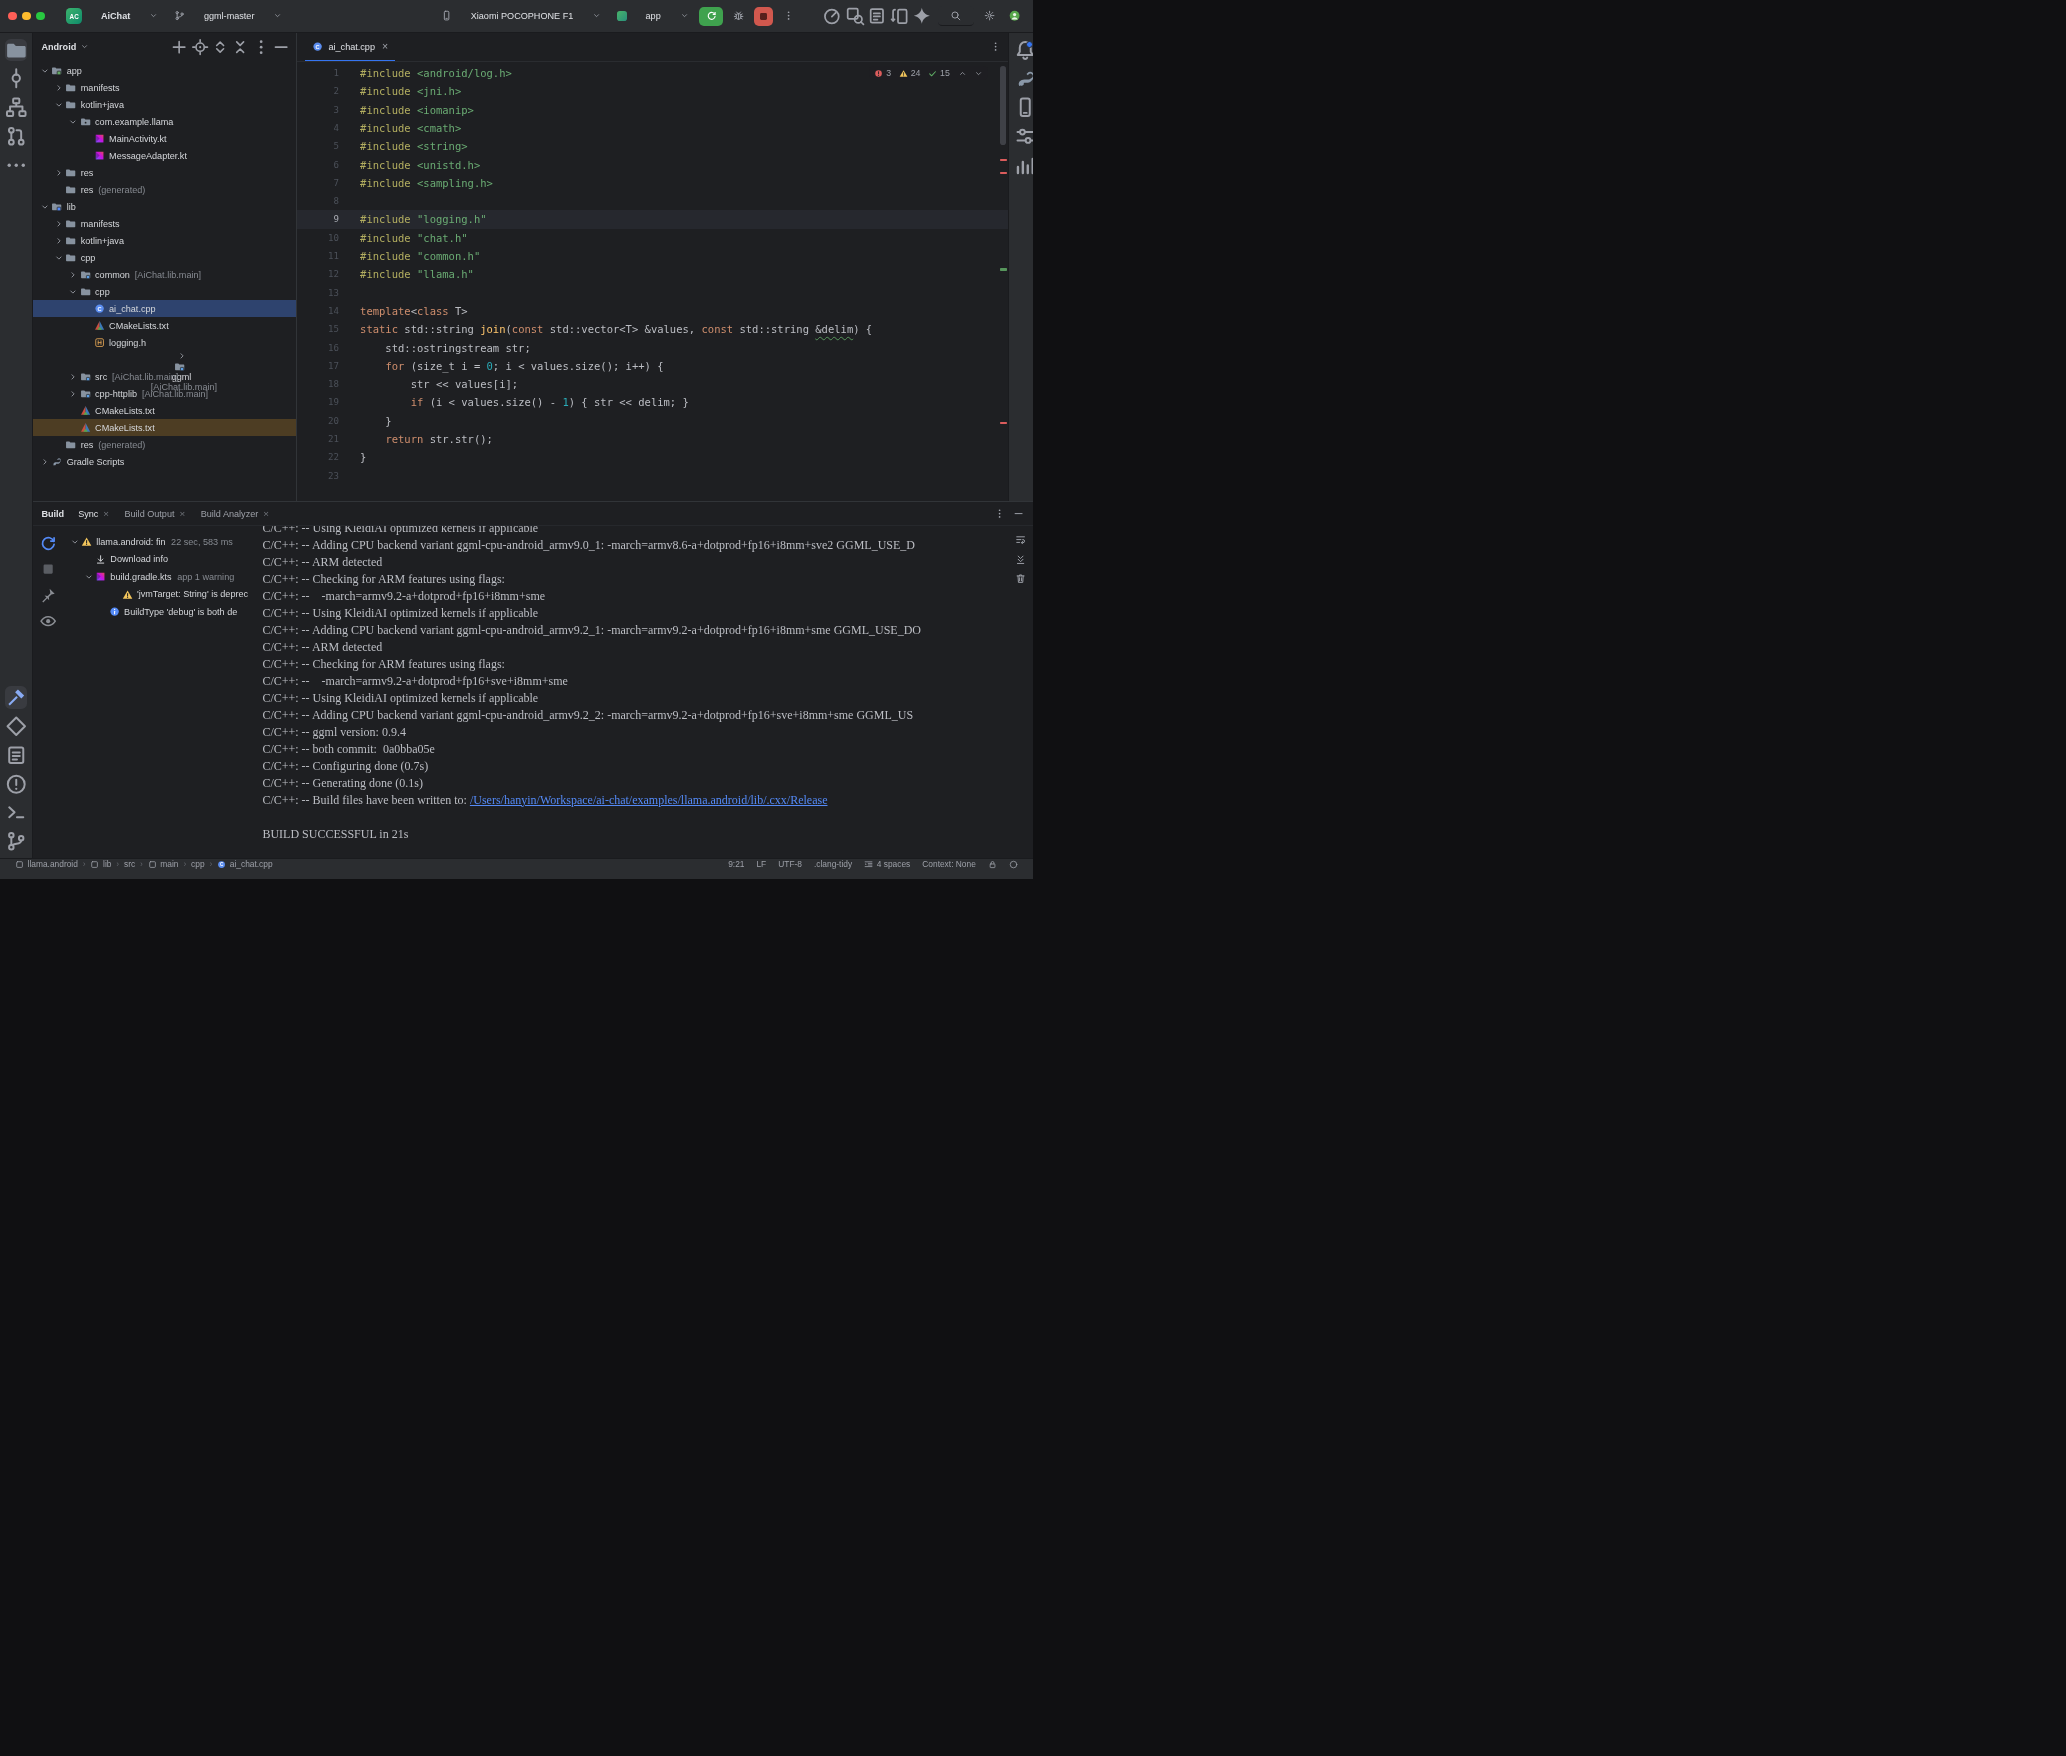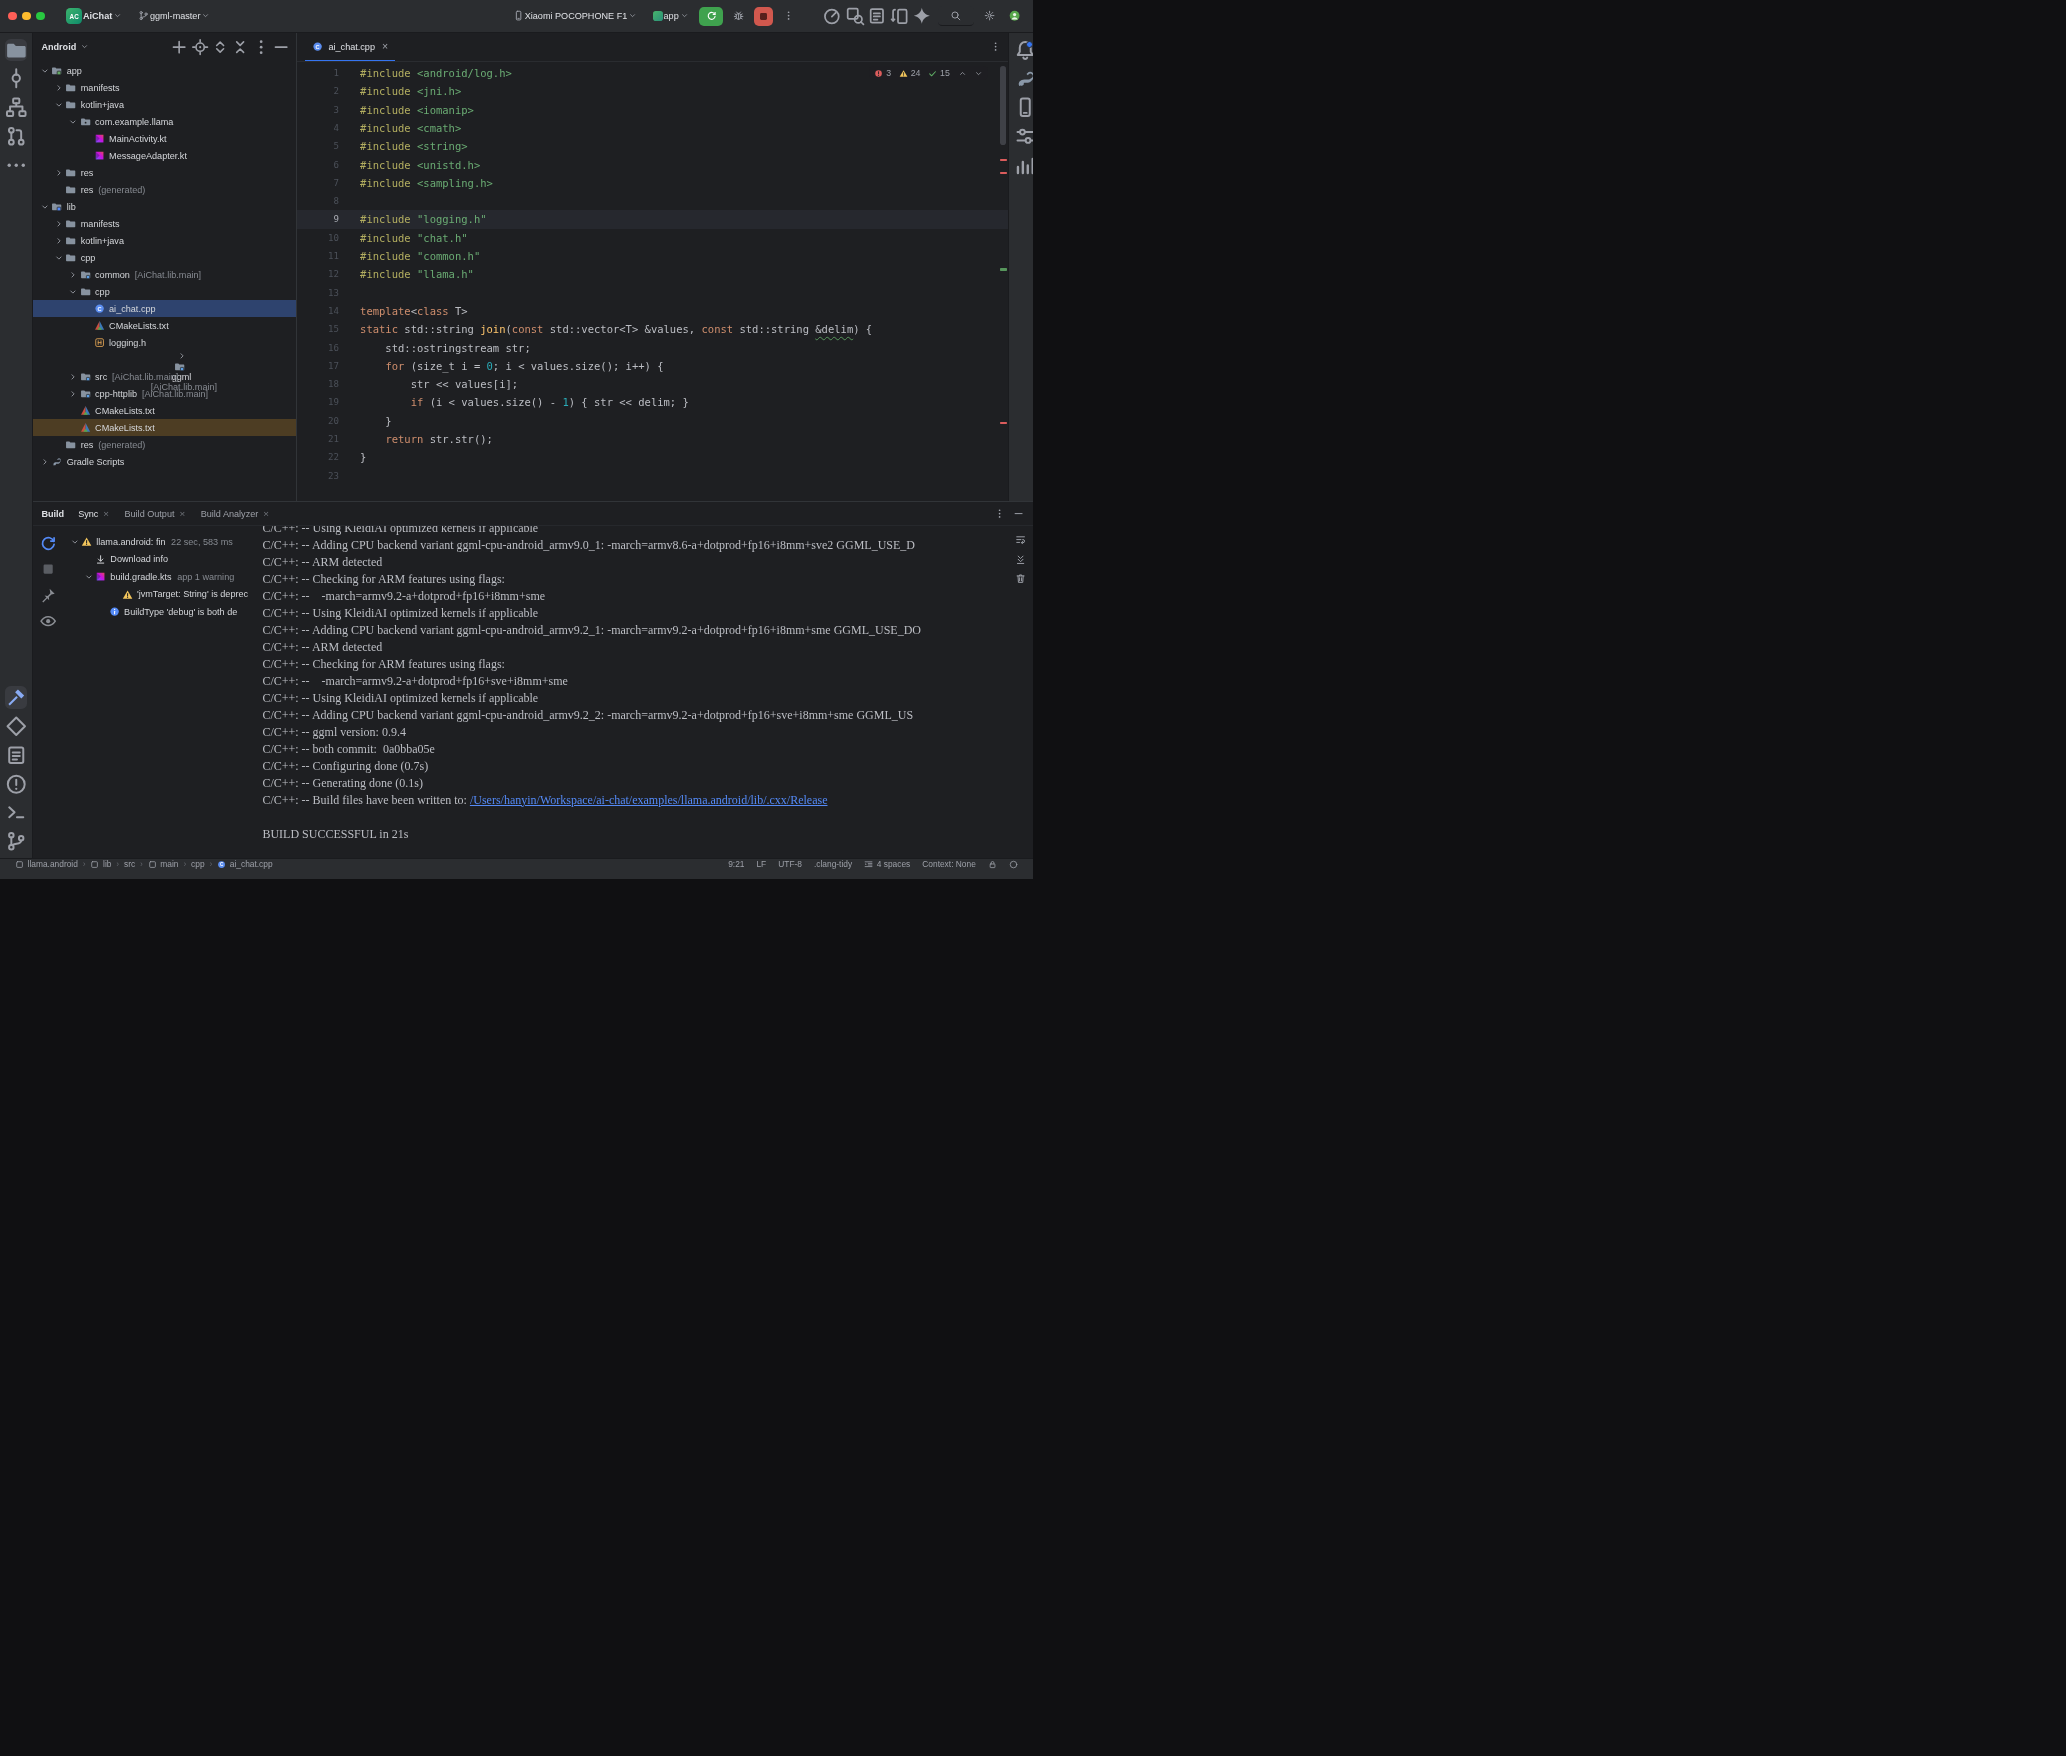--- a/index.html
+++ b/index.html
@@ -8,21 +8,21 @@
   .ic{display:inline-flex;align-items:center;justify-content:center;width:11.2px;height:11.2px;flex:none}
   .ic svg{width:11.2px;height:11.2px}
   .s13 svg{width:9.1px;height:9.1px}.s13{width:9.1px;height:9.1px}
   .dim{color:#9da0a8}
 
   
   .titlebar{height:32px;flex:none;background:#2b2d30;display:flex;align-items:center;padding:0 8.4px;gap:5.6px;border-bottom:0.7px solid #1a1b1e}
   .traffic{display:flex;gap:5.6px;margin-right:11.2px}
   .tl{width:8.4px;height:8.4px;border-radius:50%}
   .tl.red{background:#ff5f57}.tl.yellow{background:#febc2e}.tl.green{background:#28c840}
-  .tb-group{display:flex;align-items:center;gap:1px;padding:2.8px 4.9px;border-radius:4.2px;white-space:nowrap}
+  .tb-group{display:flex;align-items:center;gap:19px;padding:2.8px 4.9px;border-radius:4.2px;white-space:nowrap}
   .ac-logo{width:15.5px;height:15.5px;border-radius:4.2px;background:linear-gradient(135deg,#3cb46e,#0e8a6a);color:#fff;
            font-size:6.3px;font-weight:700;display:flex;align-items:center;justify-content:center;letter-spacing:0.2px}
   .strong{font-weight:600}
   .tb-spacer{flex:1}
   .run-btn{width:24px;height:19px;border-radius:4.9px;background:#3fa24e;display:flex;align-items:center;justify-content:center}
   .stop-btn{width:19px;height:19px;border-radius:4.9px;background:#d1584e;display:flex;align-items:center;justify-content:center}
   .stop-btn .sq{width:7px;height:7px;border-radius:1.4px;background:#57201c}
   .tbicon{width:19.7px;height:19px;border-radius:4.2px;display:flex;align-items:center;justify-content:center;color:#9da0a8}
   .titlebar .tool{width:19.7px;height:19px;border-radius:4.2px;display:flex;align-items:center;justify-content:center;color:#9da0a8;position:relative}
   .avatar svg{width:15.5px;height:15.5px}

